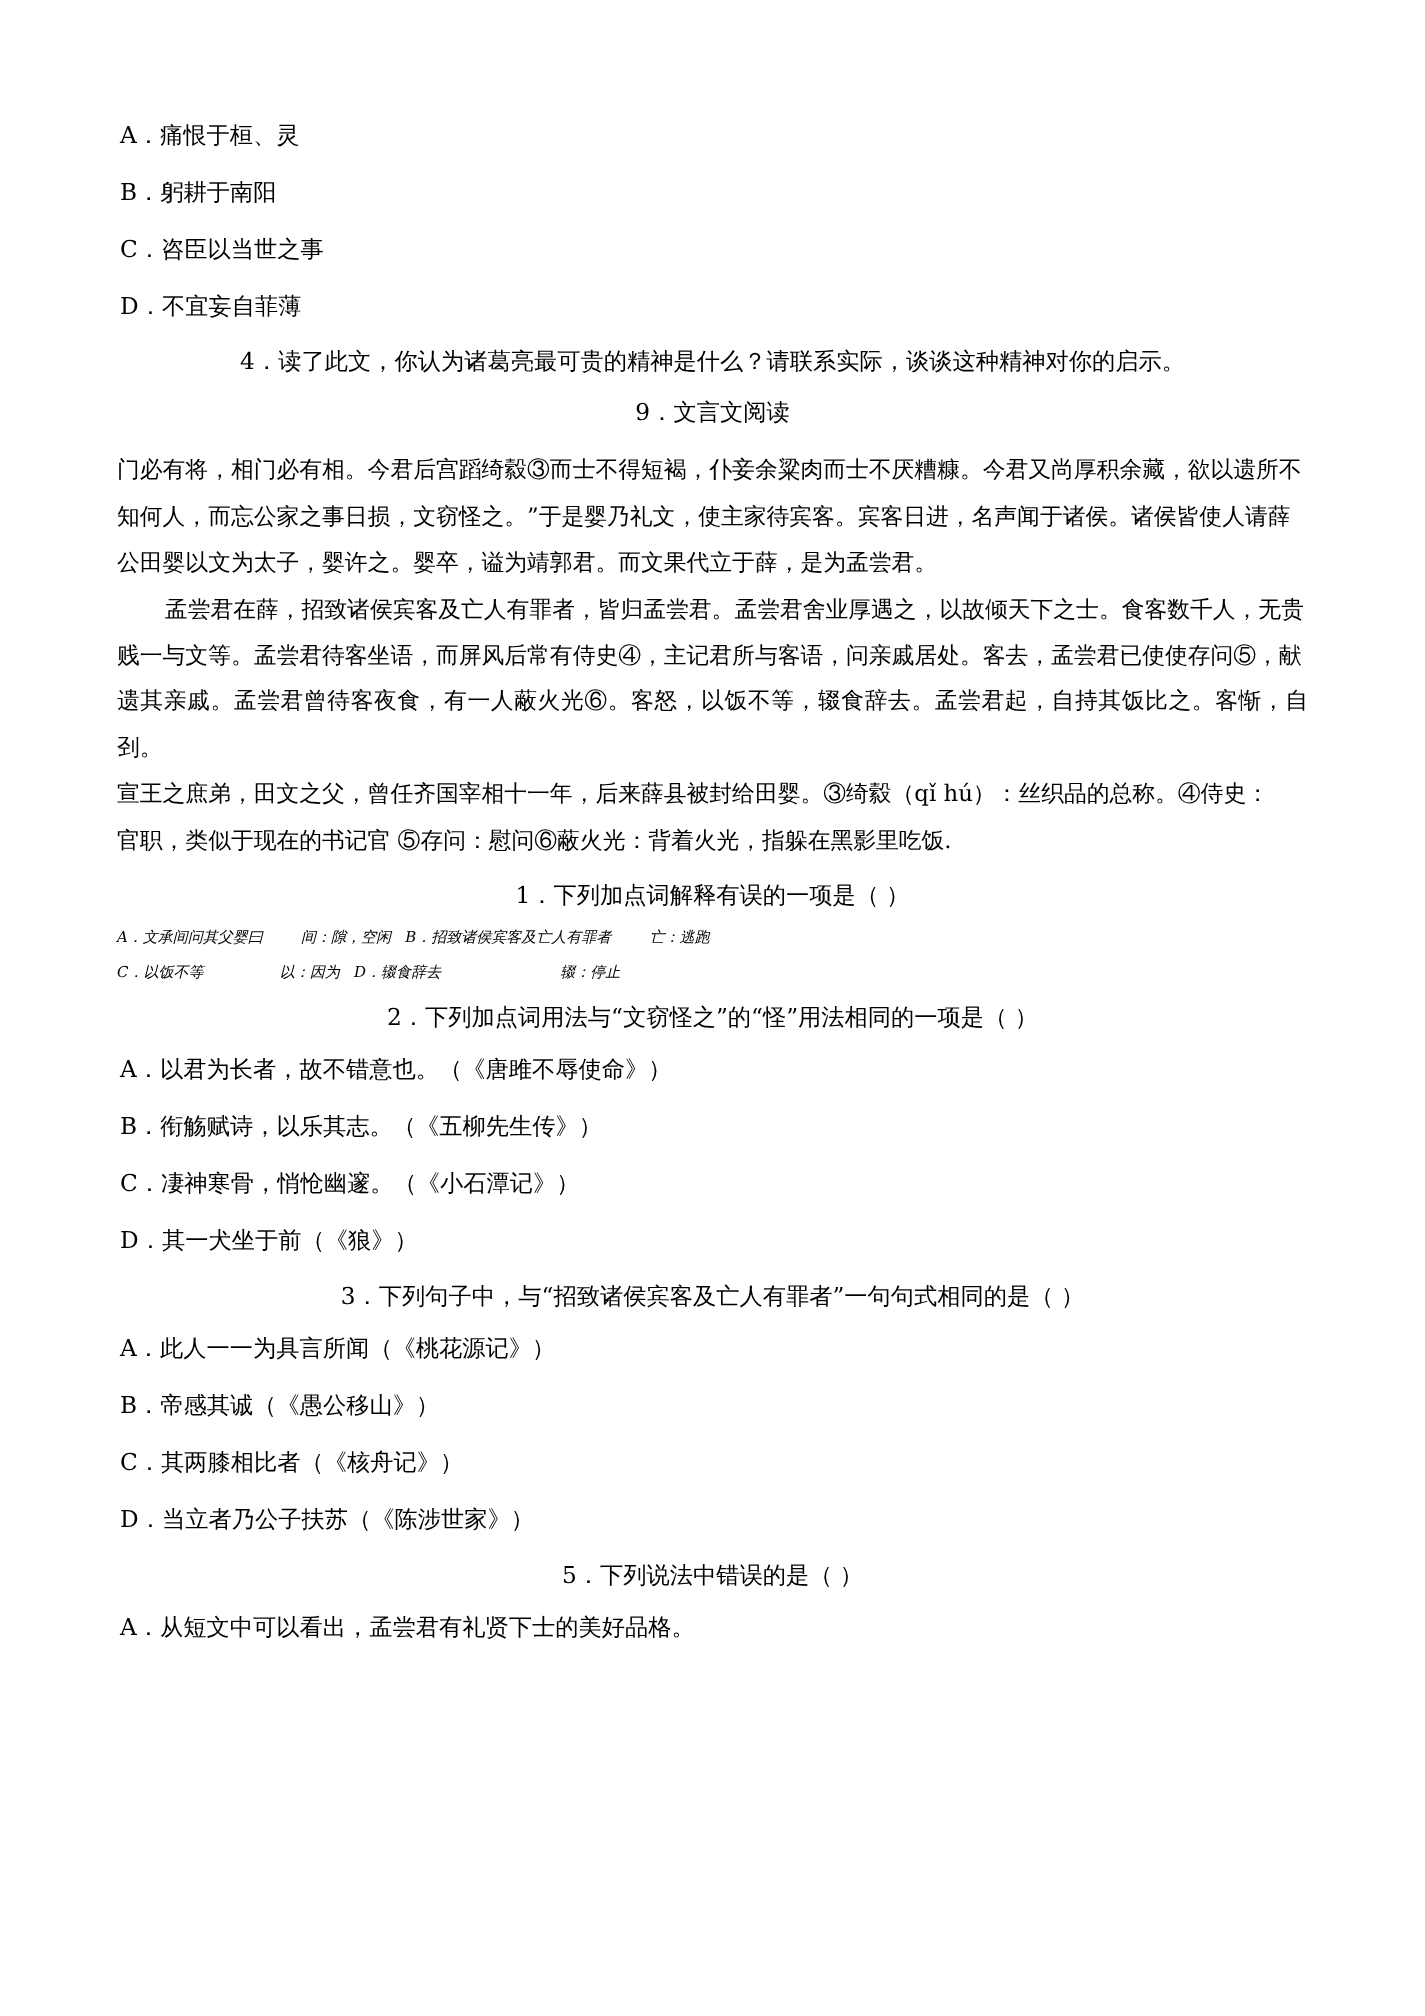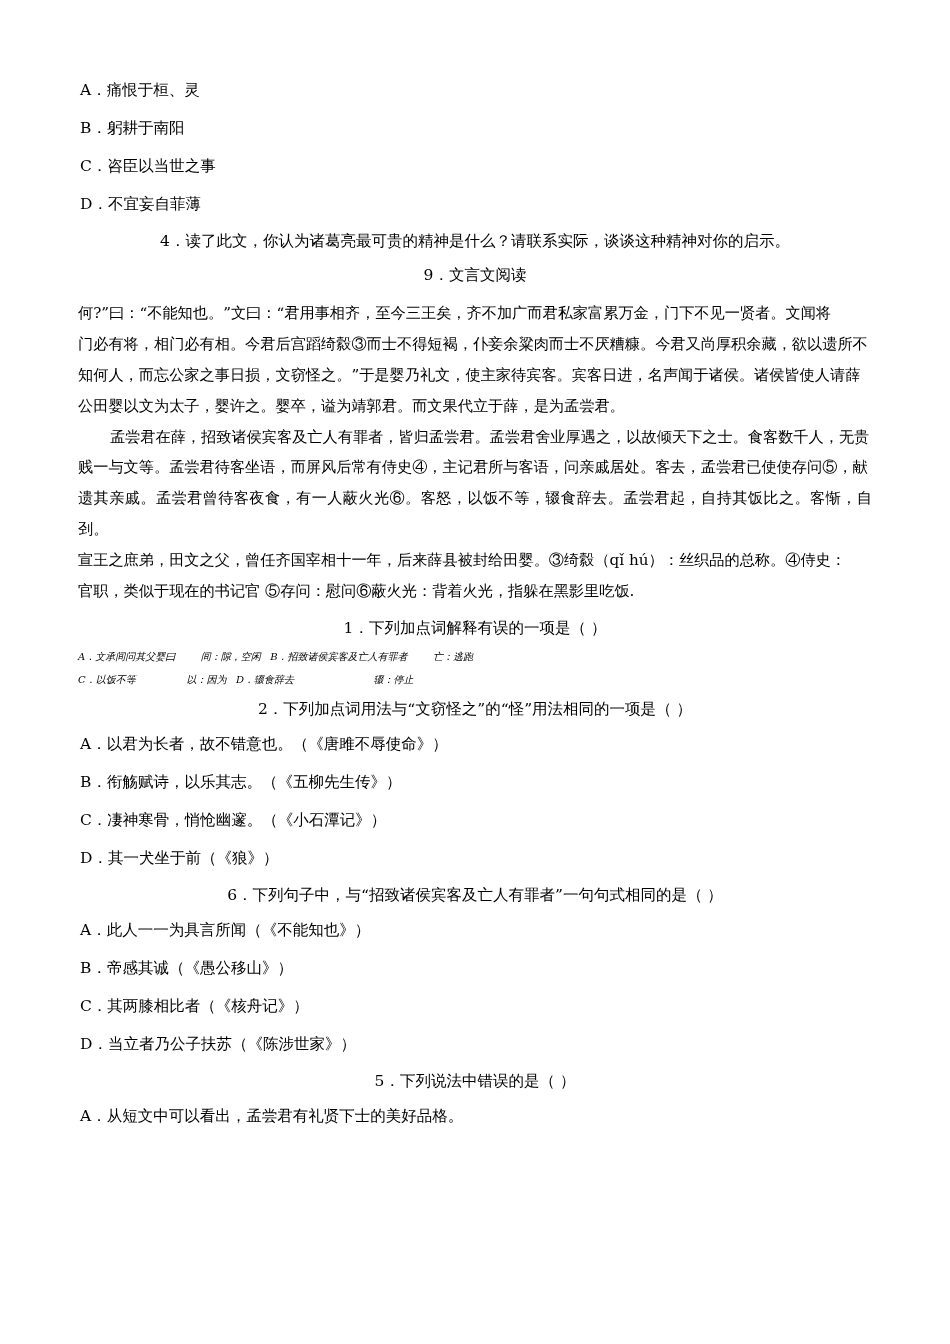--- a/index.html
+++ b/index.html
@@ -64,21 +64,20 @@
     <p class="opt">B．躬耕于南阳</p>
     <p class="opt">C．咨臣以当世之事</p>
     <p class="opt">D．不宜妄自菲薄</p>
   </div>
 
   <p class="qline">4．读了此文，你认为诸葛亮最可贵的精神是什么？请联系实际，谈谈这种精神对你的启示。</p>
 
   <p class="qline">9．文言文阅读</p>
 
   <div class="blk">
-    <p class="para">何?”曰：“不能知也。”文曰：“君用事相齐，至今三王矣，齐不加广而君私家富累万金，门下不见一贤者。文闻将</p>
     <p class="para">门必有将，相门必有相。今君后宫蹈绮縠③而士不得短褐，仆妾余粱肉而士不厌糟糠。今君又尚厚积余藏，欲以遗所不</p>
     <p class="para">知何人，而忘公家之事日损，文窃怪之。”于是婴乃礼文，使主家待宾客。宾客日进，名声闻于诸侯。诸侯皆使人请薛</p>
     <p class="para">公田婴以文为太子，婴许之。婴卒，谥为靖郭君。而文果代立于薛，是为孟尝君。</p>
   </div>
 
   <div>
     <p class="para indent">孟尝君在薛，招致诸侯宾客及亡人有罪者，皆归孟尝君。孟尝君舍业厚遇之，以故倾天下之士。食客数千人，无贵</p>
     <p class="para">贱一与文等。孟尝君待客坐语，而屏风后常有侍史④，主记君所与客语，问亲戚居处。客去，孟尝君已使使存问⑤，献</p>
     <p class="para">遗其亲戚。孟尝君曾待客夜食，有一人蔽火光⑥。客怒，以饭不等，辍食辞去。孟尝君起，自持其饭比之。客惭，自刭。</p>
     <p class="para">宣王之庶弟，田文之父，曾任齐国宰相十一年，后来薛县被封给田婴。③绮縠（qǐ hú）：丝织品的总称。④侍史：</p>
@@ -95,22 +94,22 @@
 
   <div>
     <p class="qline">2．下列加点词用法与“文窃怪之”的“怪”用法相同的一项是（    ）</p>
     <p class="opt">A．以君为长者，故不错意也。（《唐雎不辱使命》）</p>
     <p class="opt">B．衔觞赋诗，以乐其志。（《五柳先生传》）</p>
     <p class="opt">C．凄神寒骨，悄怆幽邃。（《小石潭记》）</p>
     <p class="opt">D．其一犬坐于前（《狼》）</p>
   </div>
 
   <div>
-    <p class="qline">6．下列句子中，与“招致诸侯宾客及亡人有罪者”一句句式相同的是（           ）</p>
-    <p class="opt">A．此人一一为具言所闻（《不能知也》）</p>
+    <p class="qline">3．下列句子中，与“招致诸侯宾客及亡人有罪者”一句句式相同的是（           ）</p>
+    <p class="opt">A．此人一一为具言所闻（《桃花源记》）</p>
     <p class="opt">B．帝感其诚（《愚公移山》）</p>
     <p class="opt">C．其两膝相比者（《核舟记》）</p>
     <p class="opt">D．当立者乃公子扶苏（《陈涉世家》）</p>
   </div>
 
   <div>
     <p class="qline">5．下列说法中错误的是（        ）</p>
     <p class="opt">A．从短文中可以看出，孟尝君有礼贤下士的美好品格。</p>
   </div>
 

